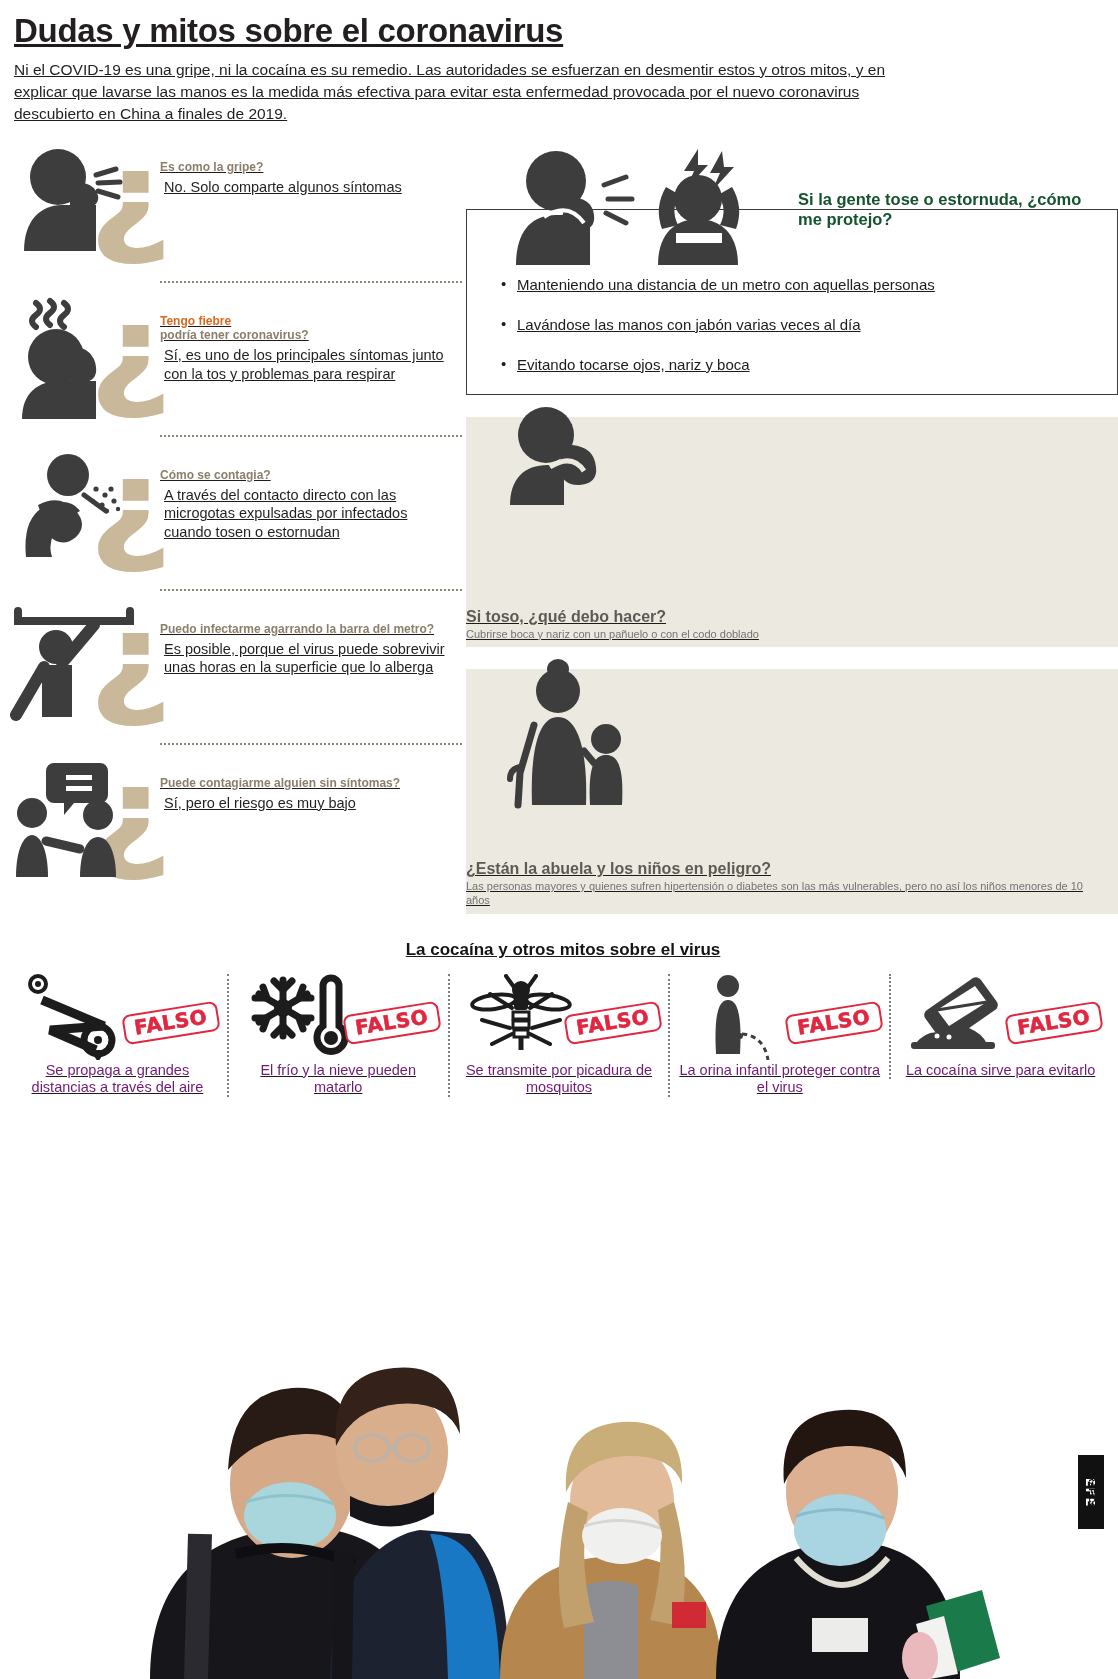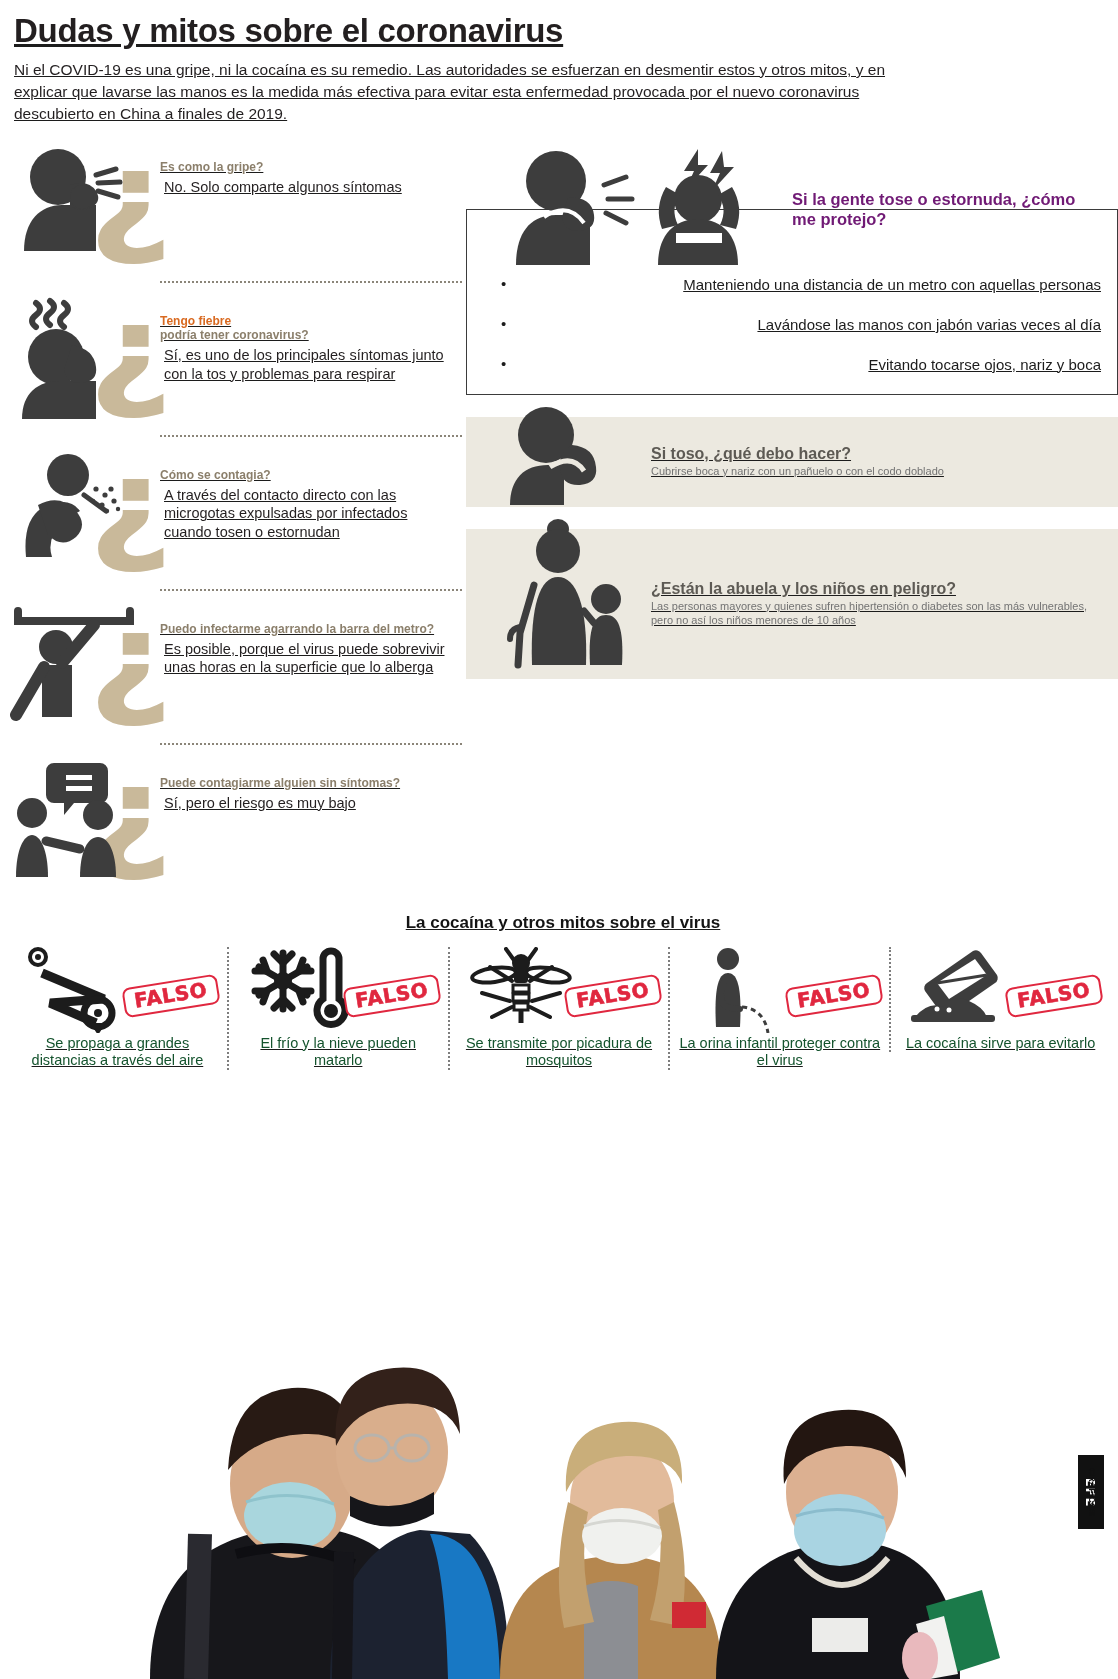--- a/index.html
+++ b/index.html
@@ -44,54 +44,54 @@
     font-size:124px;line-height:0.86;font-weight:bold;
     color:#c9b99a;font-family:"DejaVu Sans",sans-serif;
     transform:scaleX(1.18);transform-origin:left top;z-index:0;
   }
   .fig{position:absolute;left:0;top:0;z-index:2;}
 
   
   .protect-block{position:relative;margin:6px 0 0 0;}
   .protect-figs{position:relative;height:120px;margin-left:40px;z-index:3;}
   .protect-head{
-    position:absolute;left:288px;top:42px;width:290px;z-index:4;
-    font-size:16.5px;font-weight:bold;line-height:1.22;color:#701a75;
+    position:absolute;left:294px;top:42px;width:290px;z-index:4;
+    font-size:16.5px;font-weight:bold;line-height:1.22;color:#14532d;
   }
   .protect-box{
     border:1.6px solid #3b3b3b;margin-left:2px;margin-top:-58px;
     padding:66px 16px 18px 34px;position:relative;
   }
-  .bullets{list-style:none;margin:0;padding:0;text-align:right;}
+  .bullets{list-style:none;margin:0;padding:0;}
   .bullets li{
     font-size:15px;line-height:1.2;color:#1c1c1c;margin:0 0 22px 0;position:relative;padding-left:16px;
   }
   .bullets li:last-child{margin-bottom:2px;}
   .bullets li:before{content:"\2022";position:absolute;left:0;top:-1px;font-size:15px;}
 
   
   .gcard{
-    background:#ece9e0;display:flex;align-items:center;
-    margin:22px 0 0 2px;min-height:72px;position:relative;
+    background:#ece9e0;display:flex;align-items:flex-start;
+    margin:22px 0 0 2px;min-height:72px;position:relative;flex-direction:column;
   }
   .gcard-fig{width:185px;flex:0 0 185px;position:relative;height:90px;}
   .gcard-txt{padding:6px 14px 6px 0;}
   .gc-title{font-size:16px;font-weight:bold;color:#5d5a54;line-height:1.18;margin:0 0 1px 0;}
   .gc-body{font-size:11px;line-height:1.25;color:#737373;margin:0;}
 
   
   .myths-head{
     text-align:center;font-size:17px;font-weight:bold;color:#141414;
     margin:26px 0 14px 8px;
   }
   .myths{display:flex;align-items:flex-start;padding:0 8px;}
   .myth{flex:1;position:relative;text-align:center;padding:0 6px;}
   .myth + .myth{border-left:2px dotted #7d7d7d;}
   .myth-icons{height:86px;position:relative;}
-  .myth-cap{font-size:14.5px;line-height:1.22;color:#14532d;margin-top:2px;}
+  .myth-cap{font-size:14.5px;line-height:1.22;color:#701a75;margin-top:2px;}
   .stamp{
     position:absolute;right:2px;top:34px;
     transform:rotate(-9deg);
     border:2.6px solid #e0273f;border-radius:8px;
     padding:3px 9px 3px 9px;background:#fff;
   }
   .stamp span{
     display:block;font-family:"DejaVu Sans",sans-serif;font-weight:bold;
     font-size:20px;line-height:0.98;color:#e0273f;letter-spacing:0.5px;
     -webkit-text-stroke:0.6px #e0273f;

